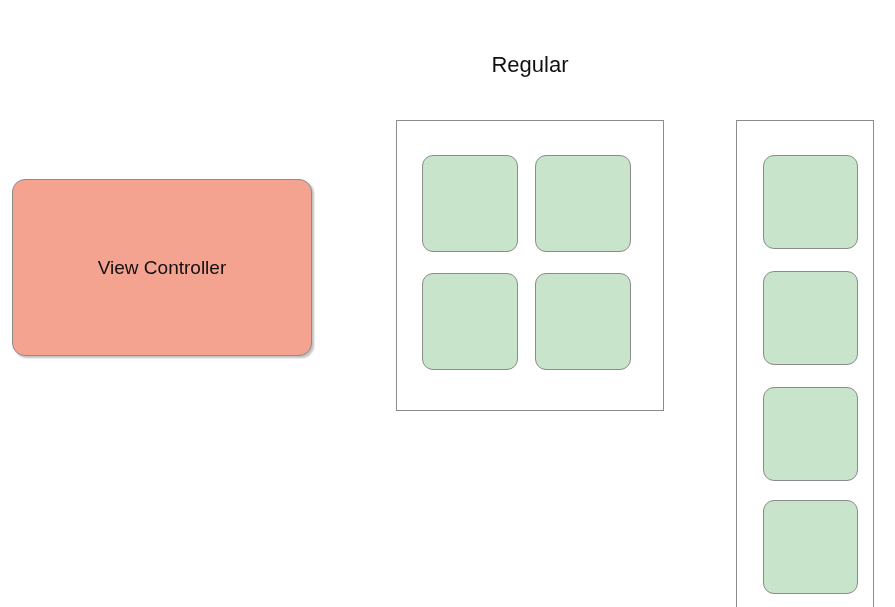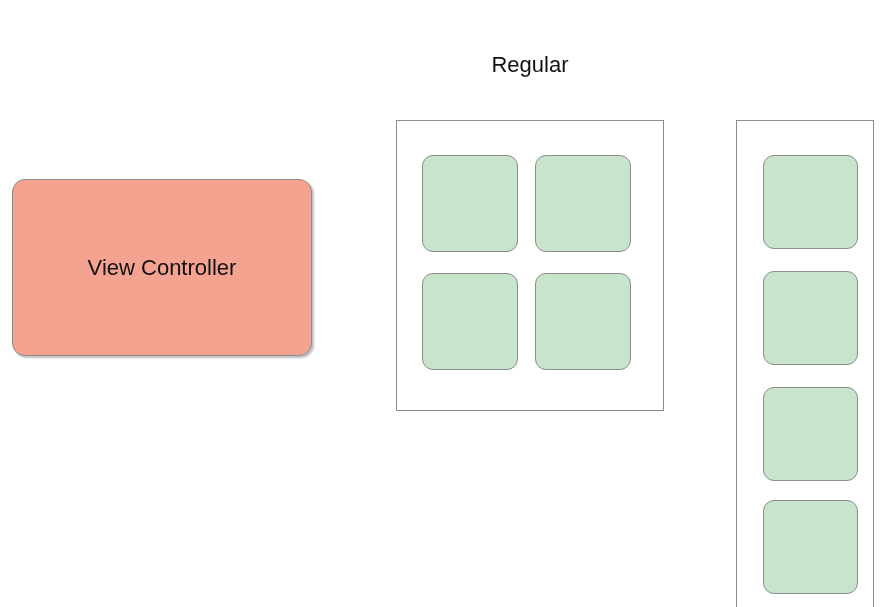--- a/index.html
+++ b/index.html
@@ -51,21 +51,21 @@
     box-sizing: border-box;
     background: #f4a391;
     border: 1px solid #8c8c8c;
     border-radius: 13px;
     box-shadow: 2px 2px 2px rgba(140,140,140,0.55);
     display: flex;
     align-items: center;
     justify-content: center;
   }
   #view-controller-label {
-    font-size: 22px;
+    font-size: 19px;
     line-height: 26px;
     color: #111111;
     text-align: center;
     white-space: nowrap;
   }
 
   
   .container-frame {
     position: absolute;
     box-sizing: border-box;

